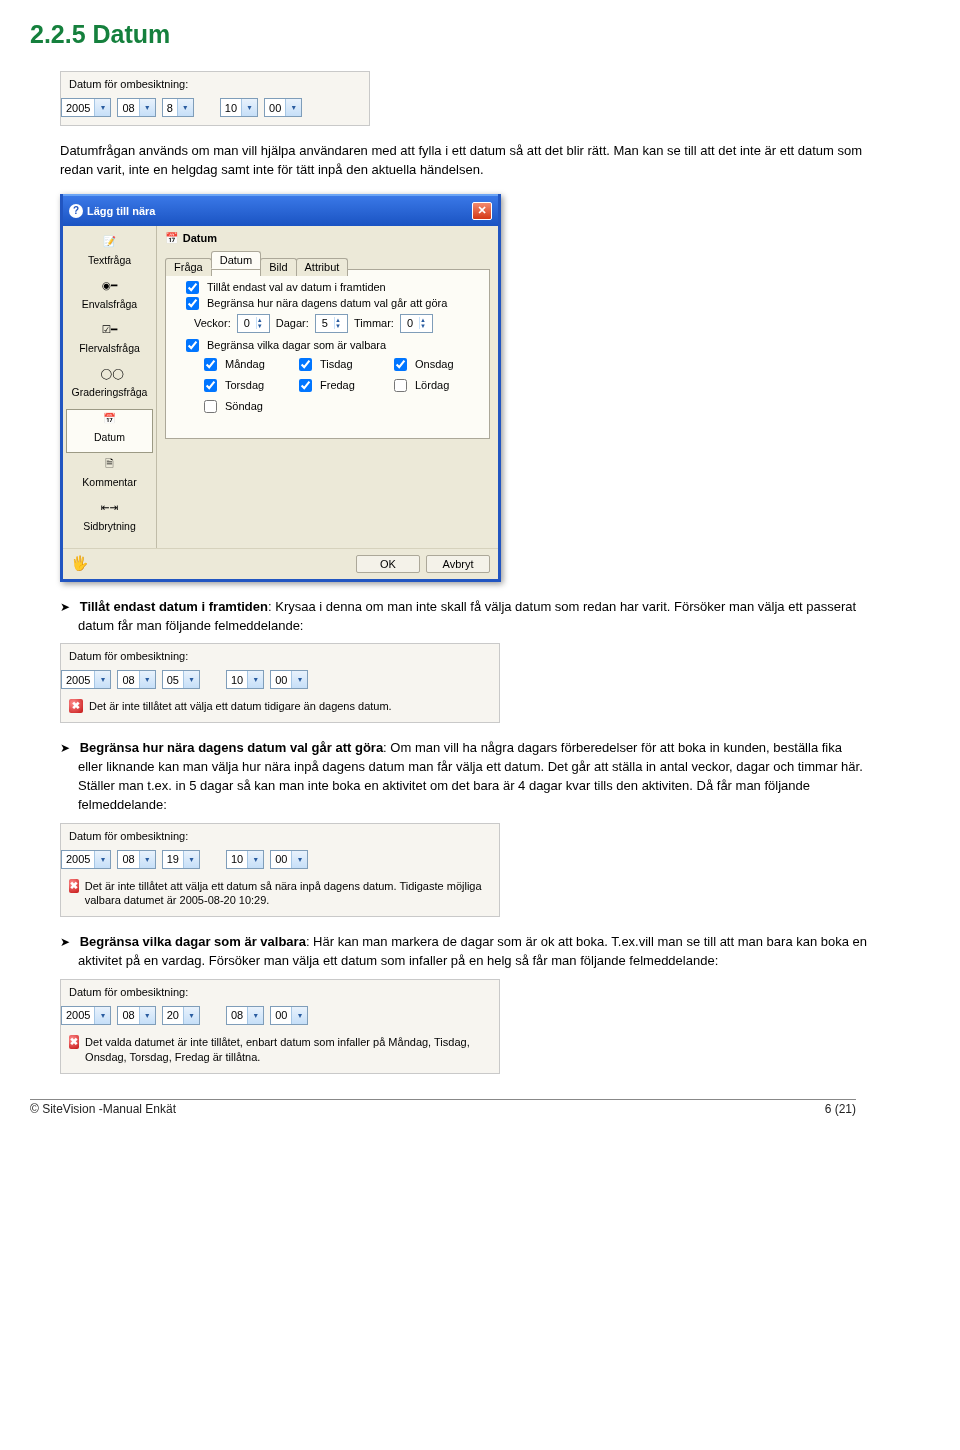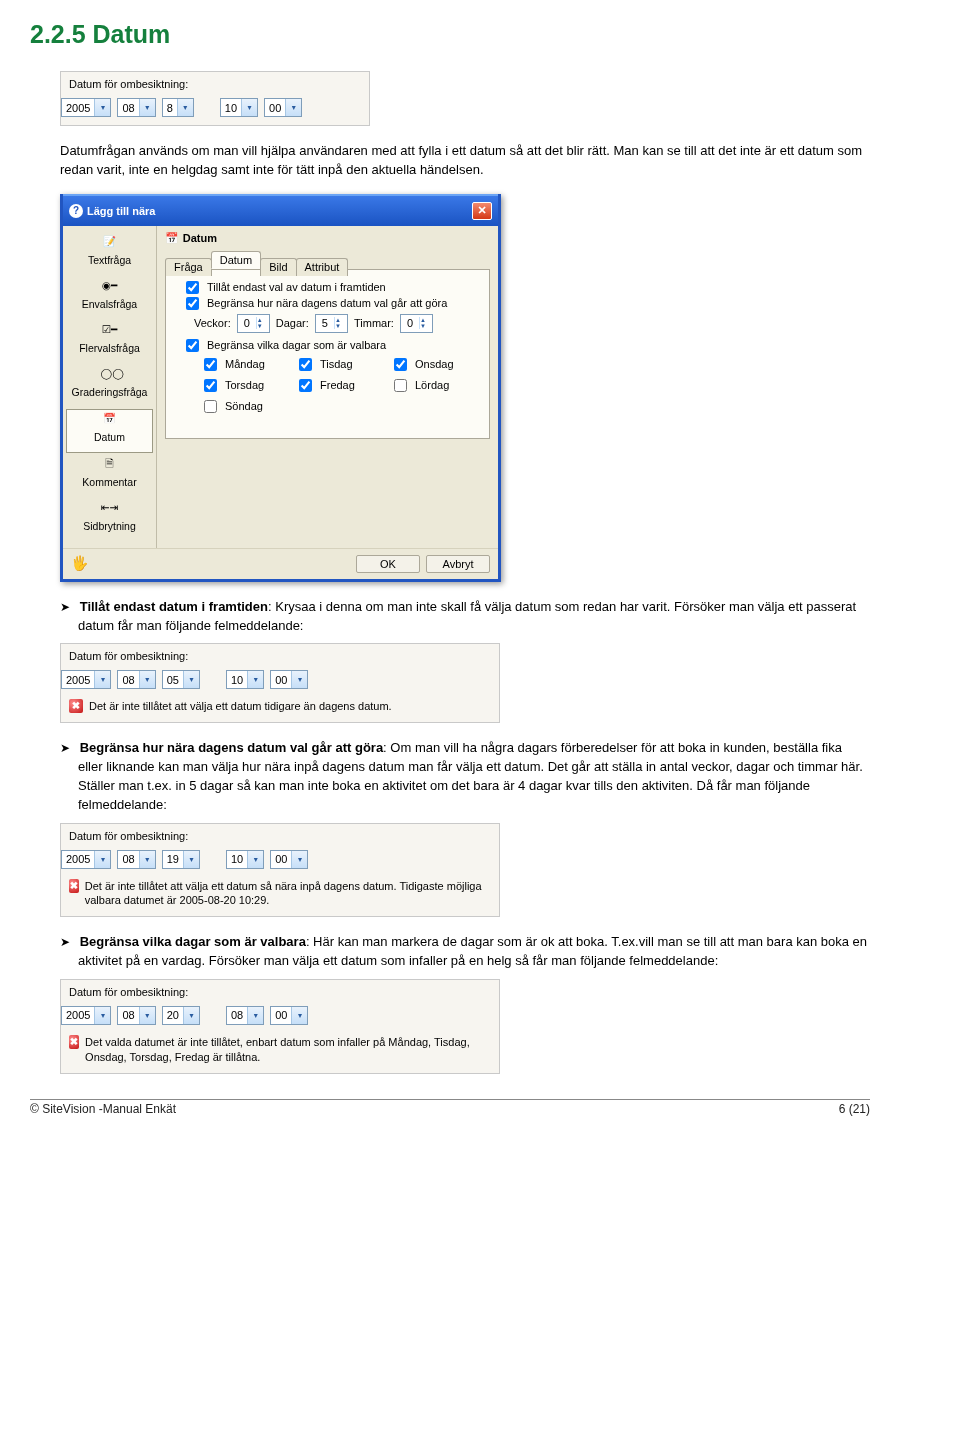--- a/index.html
+++ b/index.html
@@ -207,21 +207,21 @@
   }
   .dlg-foot .logo { margin-right:auto; font-size:14px; color:#555;}
   .btn {
     border:1px solid #aca899; background:#f4f2e9;
     padding: 2px 0; width: 62px; text-align:center; font-size:11px;
     border-radius:2px;
   }
   .page-foot {
     position: absolute;
     bottom: 14px;
-    left: 30px; right: 30px;
+    left: 30px; right: 44px;
     border-top: 1px solid #888;
     padding-top: 2px;
     font-size: 12px;
     display:flex; justify-content:space-between;
     color:#222;
   }
 </style>
 </head>
 <body>
 

